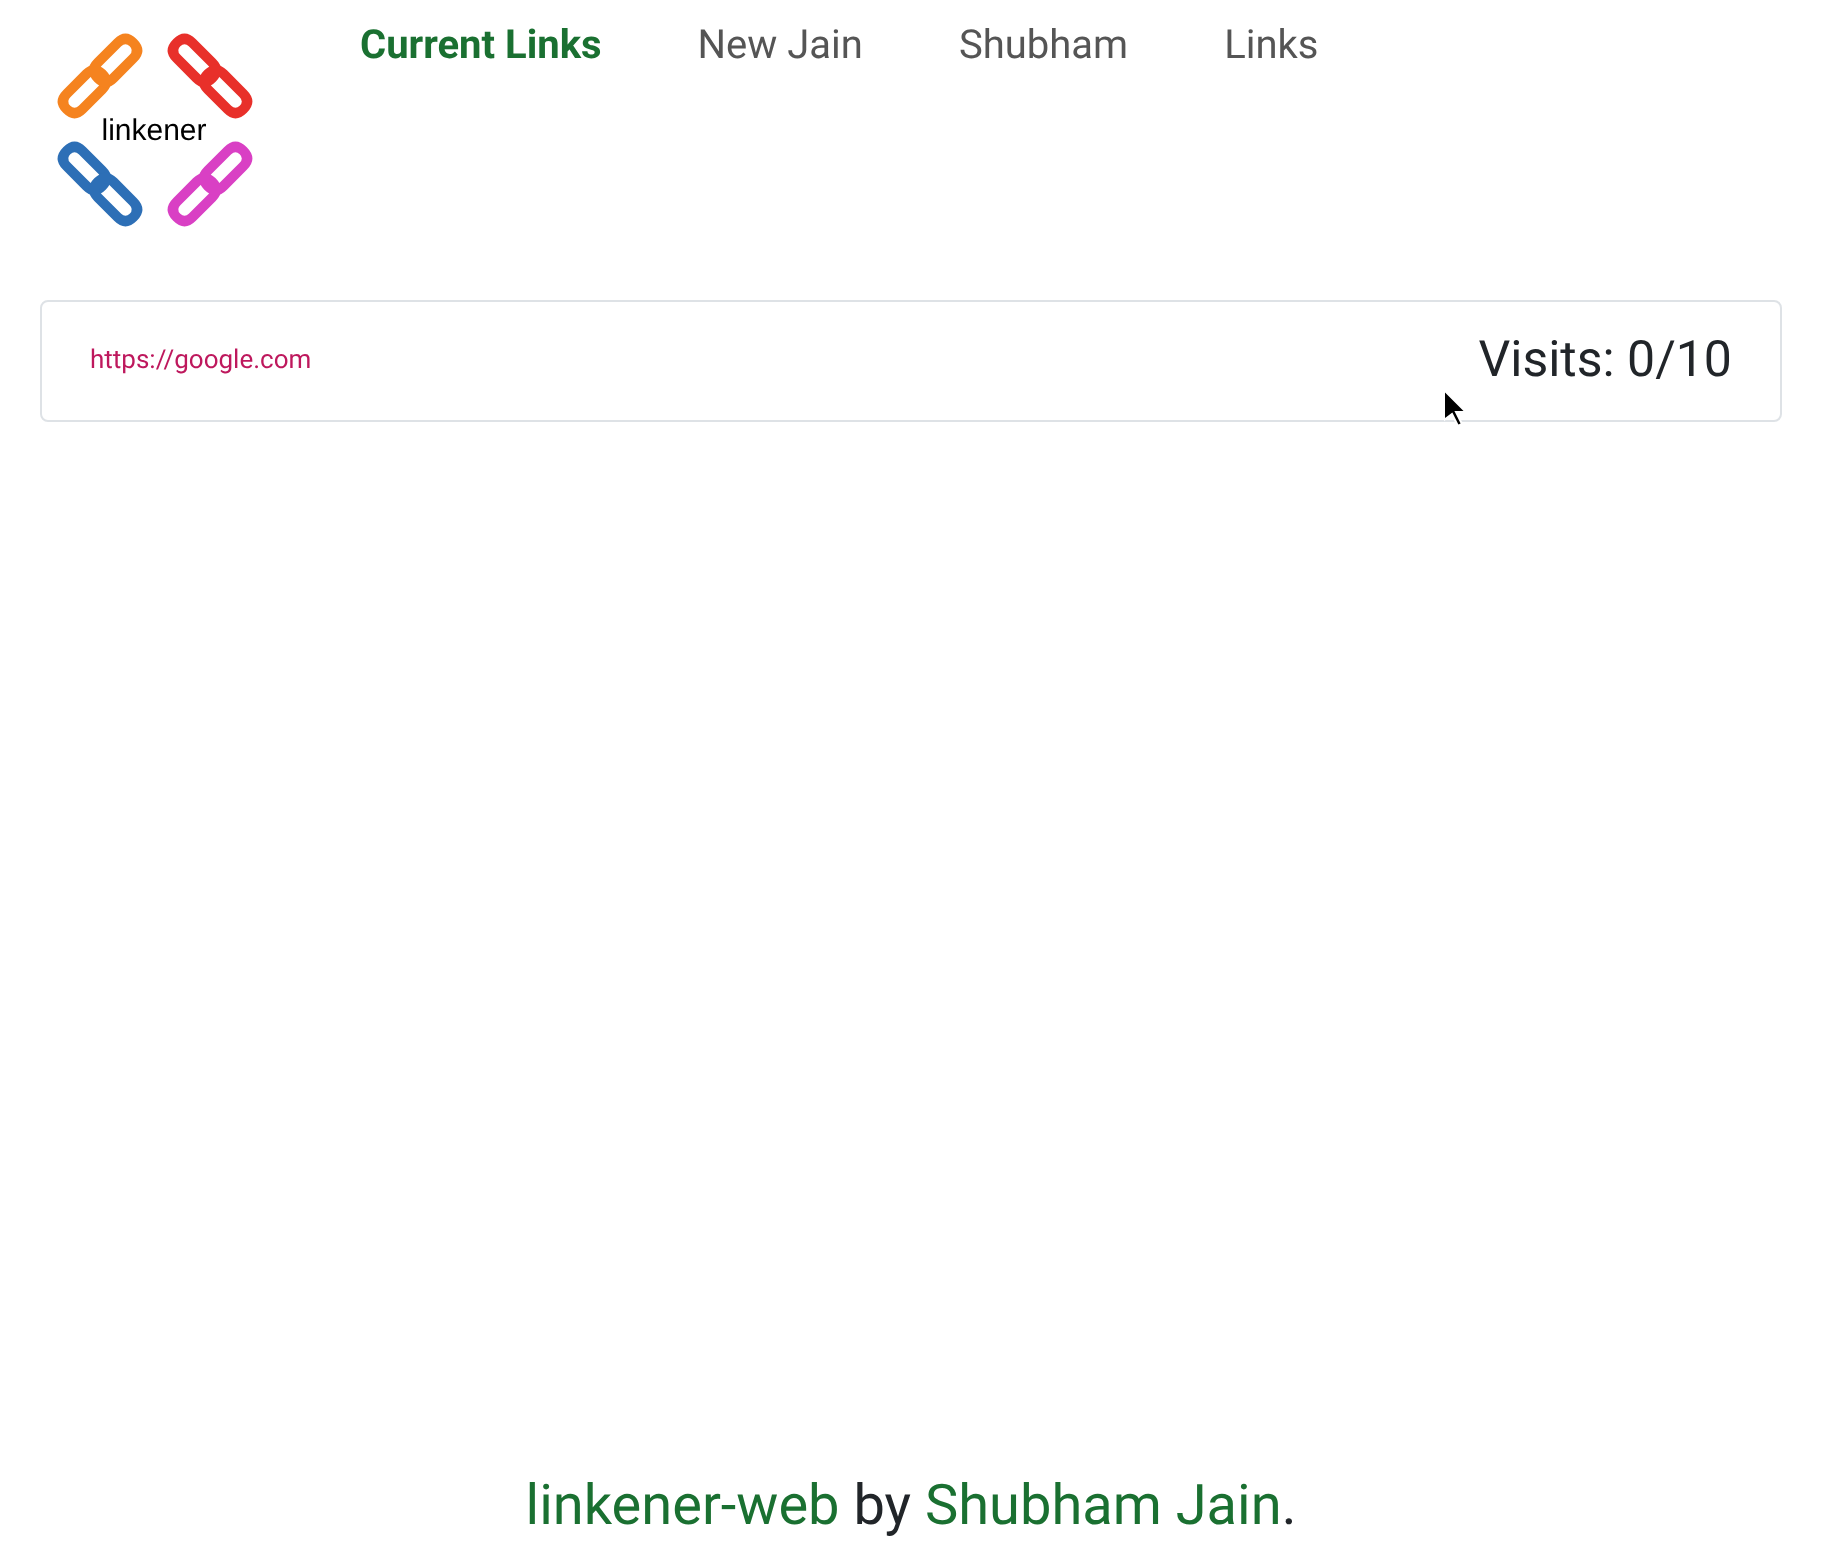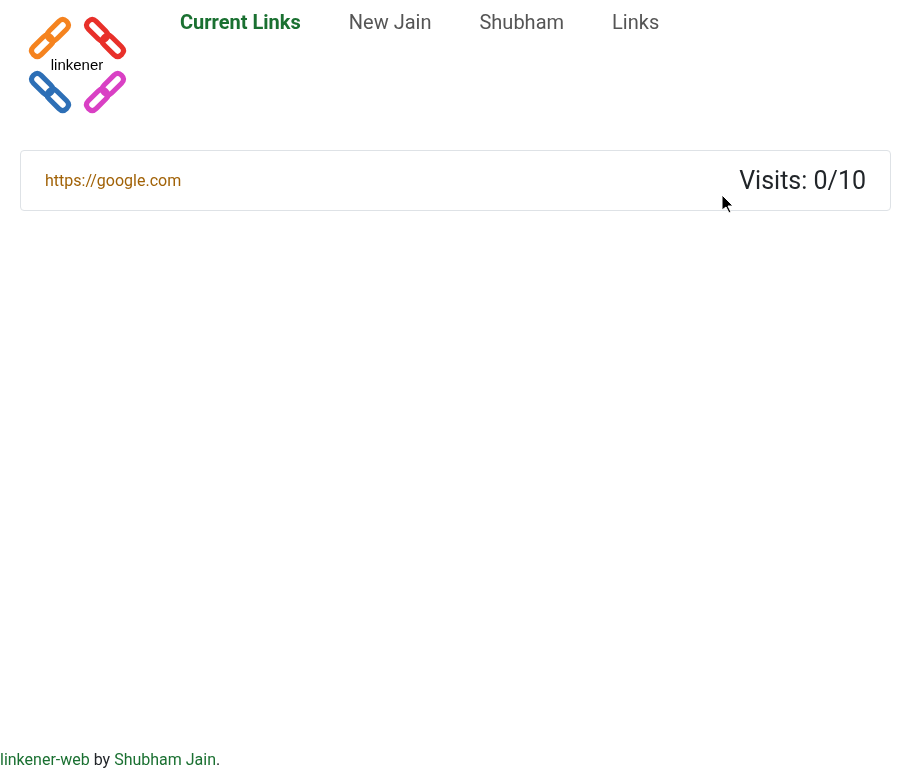--- a/index.html
+++ b/index.html
@@ -46,34 +46,34 @@
     }
     .link-card {
       border: 1px solid #dee2e6;
       border-radius: 4px;
       padding: 15px 24px;
       display: flex;
       justify-content: space-between;
       align-items: center;
     }
     .link-url {
-      font-size: 16px;
-      color: #a16207;
+      font-size: 13px;
+      color: #be185d;
     }
     .link-visits {
       font-size: 25px;
       color: #212529;
     }
     .footer {
       position: absolute;
       bottom: 10px;
       left: 0;
       right: 0;
-      text-align: left;
-      font-size: 16px;
+      text-align: center;
+      font-size: 28px;
       color: #212529;
     }
     .footer-link {
       color: #1a7031;
       text-decoration: none;
       cursor: pointer;
     }
     .cursor {
       position: absolute;
       left: 722px;

